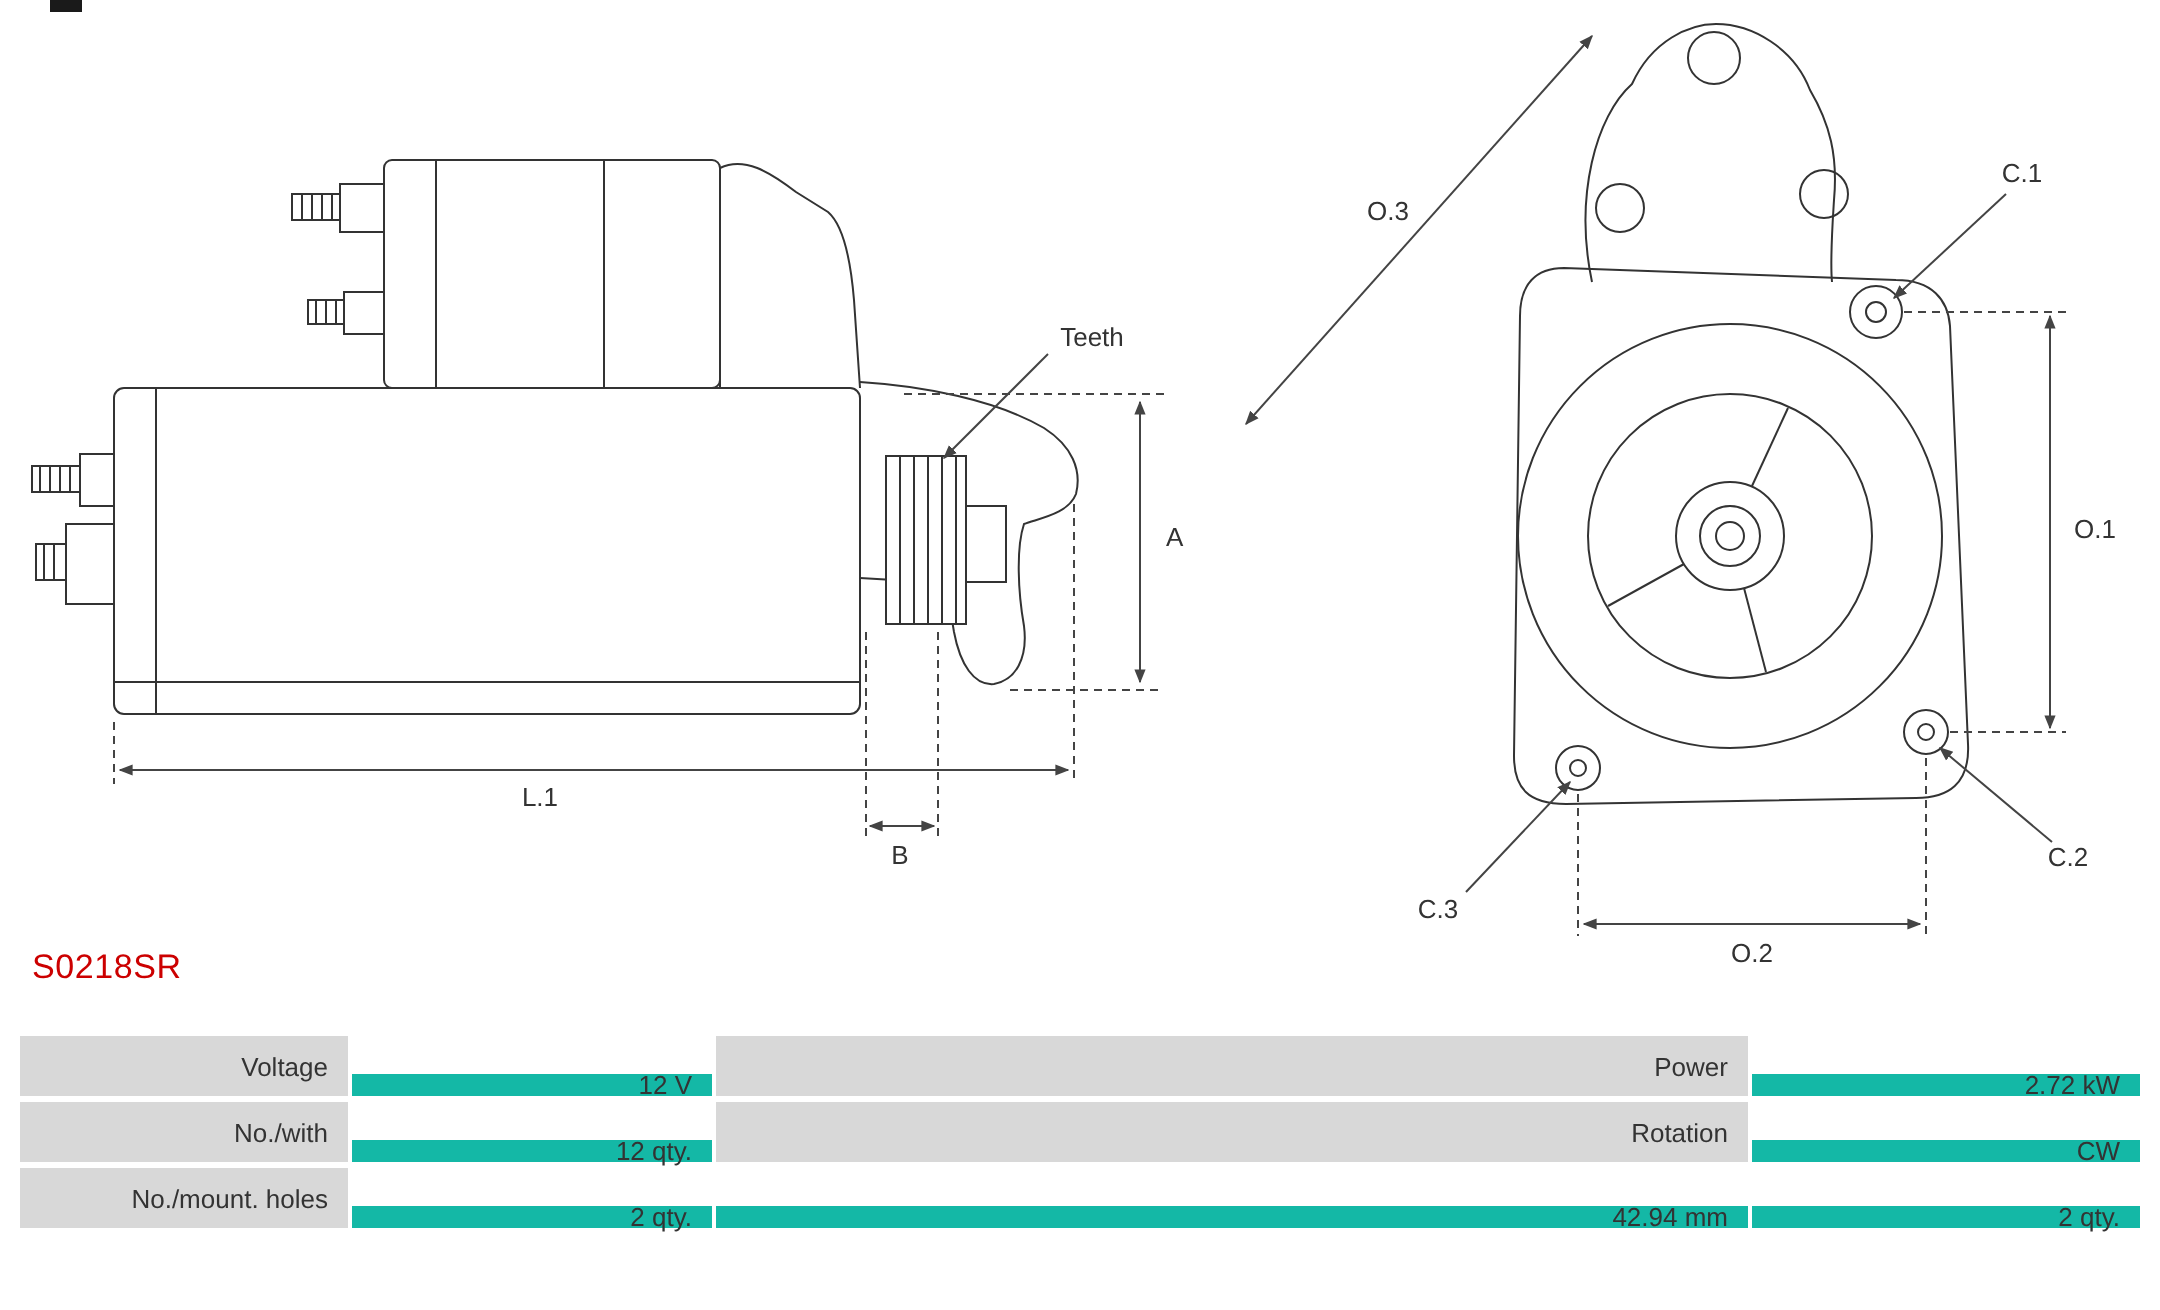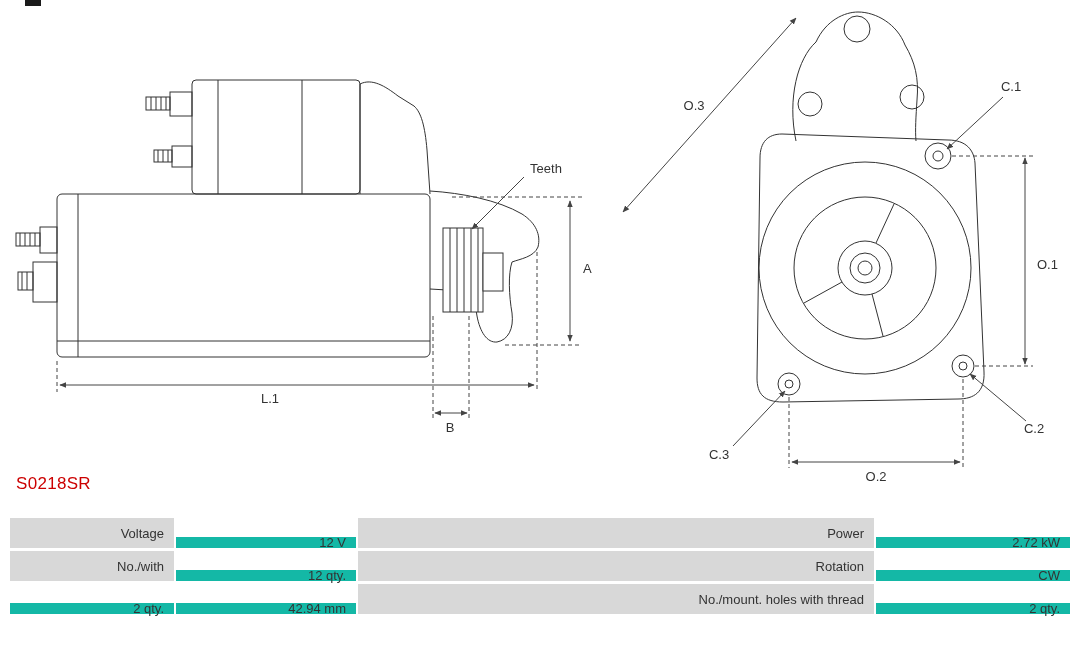--- a/index.html
+++ b/index.html
@@ -167,20 +167,20 @@
     <div class="cell label">Voltage</div>
     <div class="cell value">12 V</div>
 
     <div class="cell label">Power</div>
     <div class="cell value">2.72 kW</div>
     <div class="cell label">No./with</div>
     <div class="cell value">12 qty.</div>
 
     <div class="cell label">Rotation</div>
     <div class="cell value">CW</div>
+    <div class="cell label">No./mount. holes</div>
     <div class="cell value">2 qty.</div>
 
     <div class="cell value">42.94 mm</div>
-    <div class="cell label">No./mount. holes with thread</div>
     <div class="cell value">2 qty.</div>
   </div>
 
 </div>
 
 </body></html>

